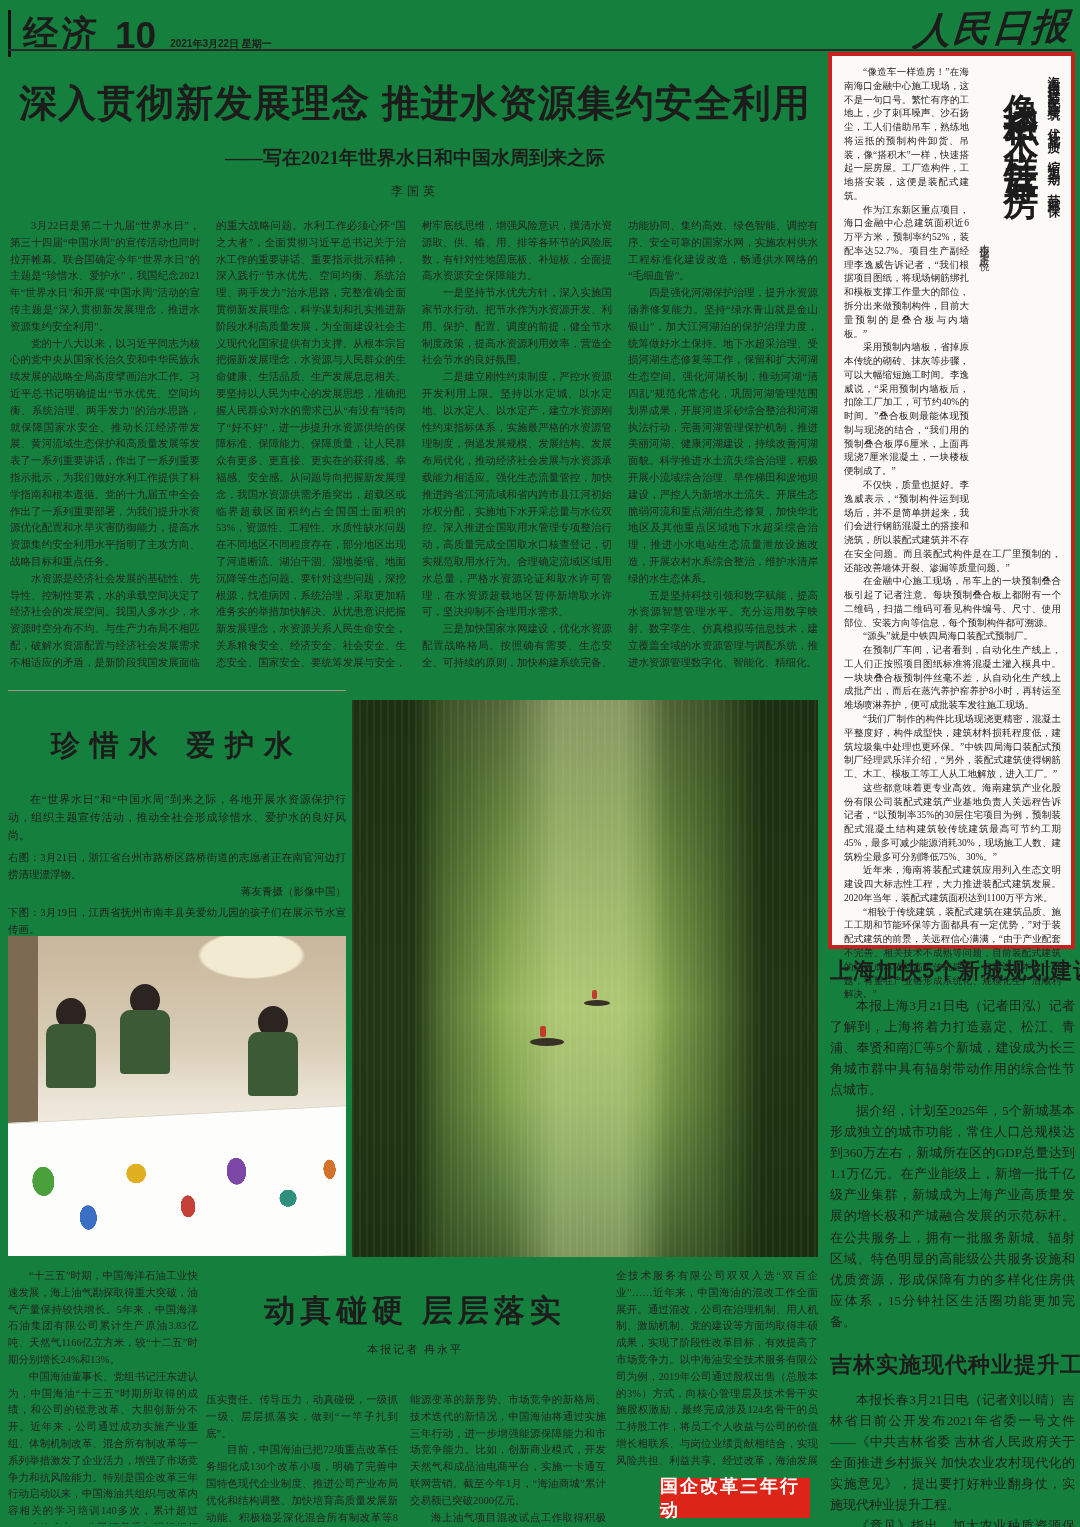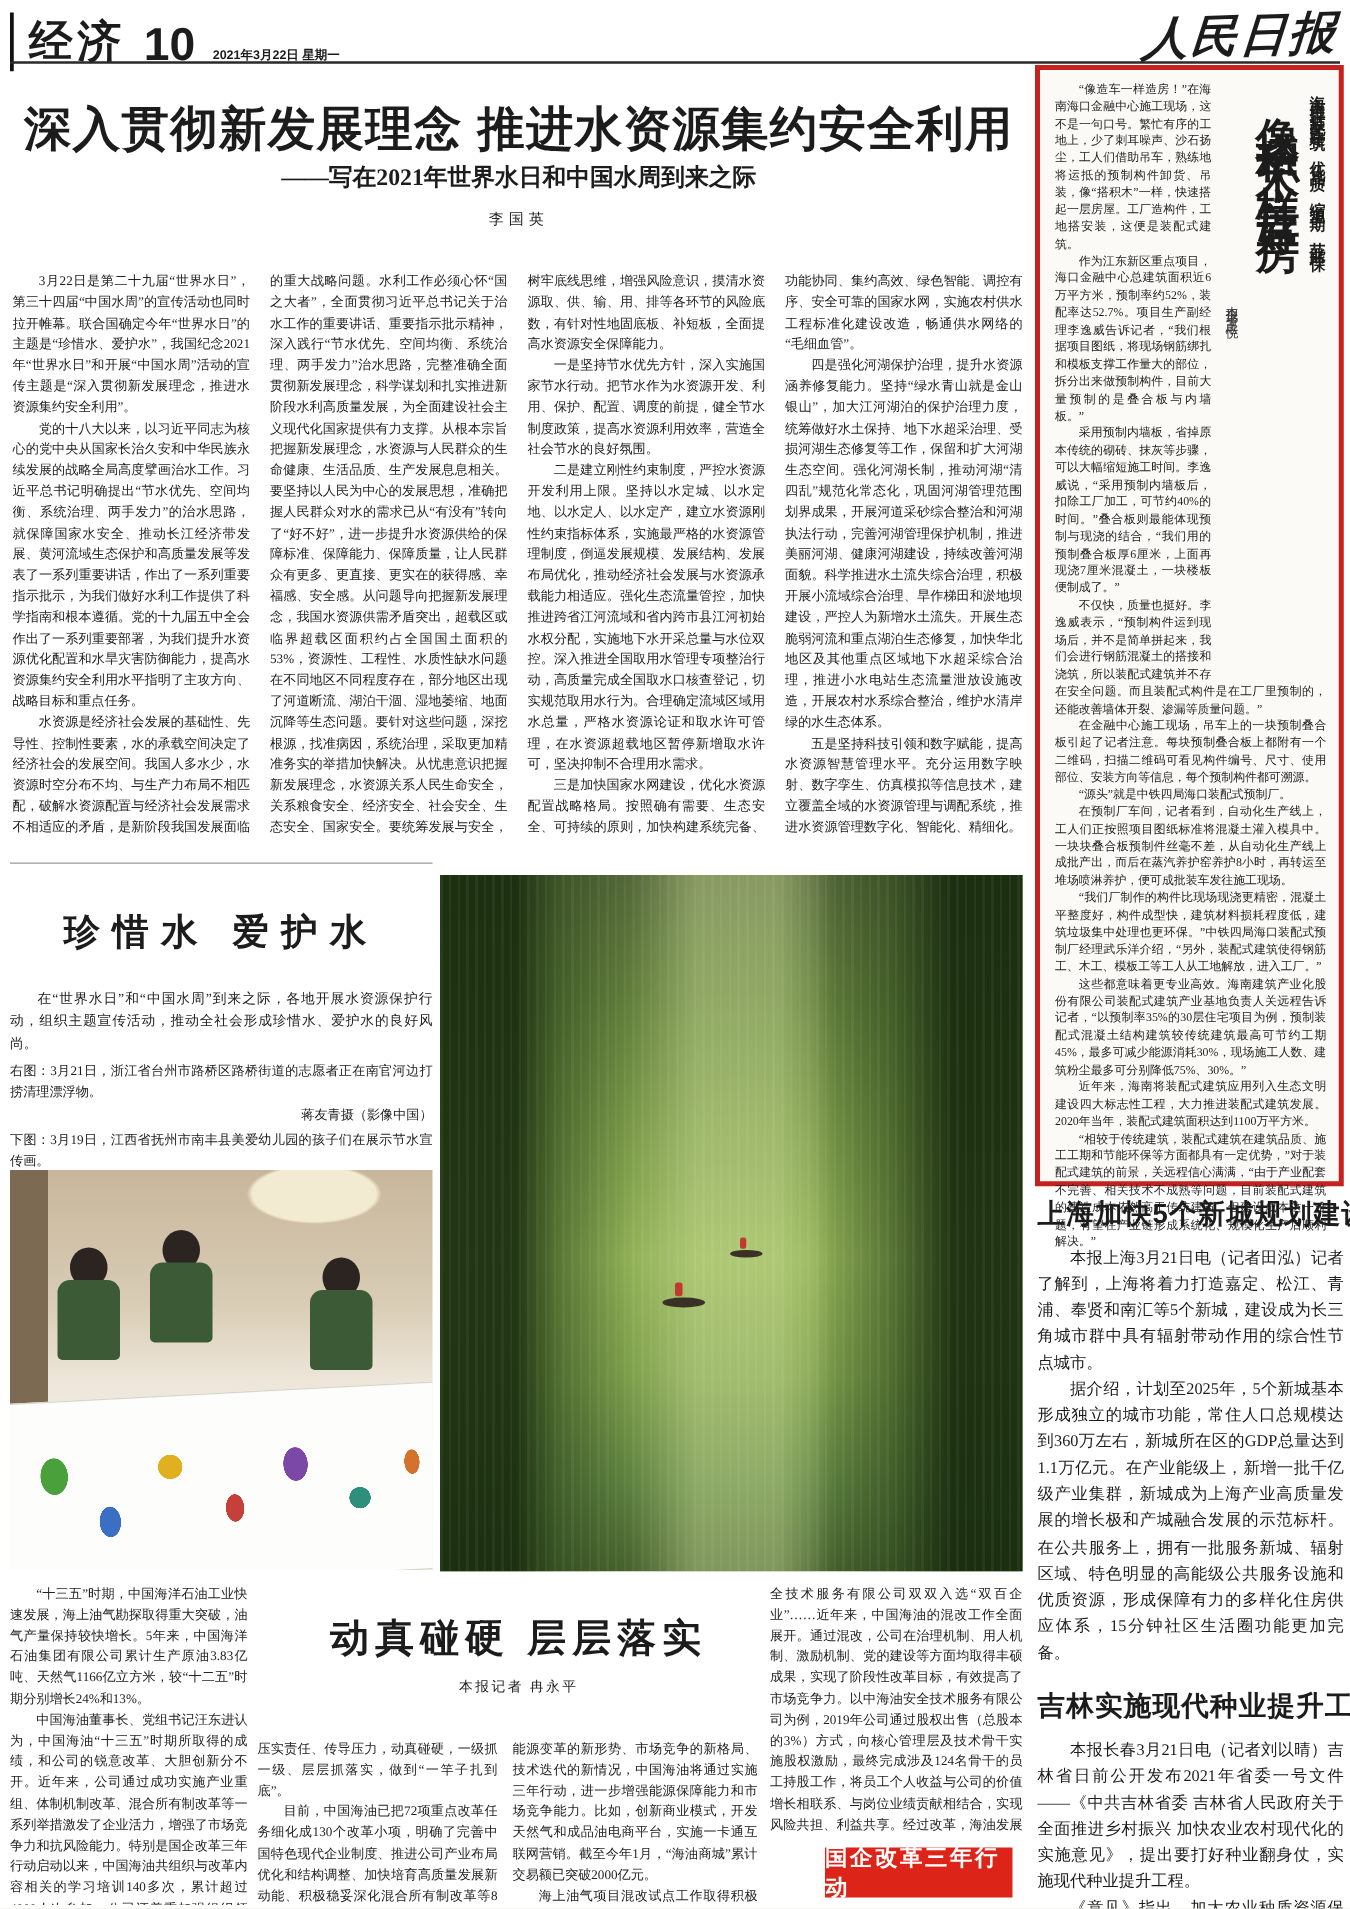--- a/index.html
+++ b/index.html
@@ -1,37 +1,37 @@
 <!DOCTYPE html>
 <html lang="zh"><head>
 <meta charset="utf-8">
 <style>
   *{margin:0;padding:0;box-sizing:border-box}
   html,body{background:#e8e6e0}
-  .page{position:relative;width:1080px;height:1527px;margin:0 auto;background:#ffffff;
+  .page{position:relative;width:1080px;height:1527px;margin:0 auto;background:#15803d;
         color:#1c1c1c;font-family:"Liberation Serif","DejaVu Serif",serif;overflow:hidden}
   .abs{position:absolute}
   .sans{font-family:"Liberation Sans","DejaVu Sans",sans-serif}
   .just{text-align:justify;text-justify:inter-ideograph}
   .coltext{font-size:10.5px;line-height:1.6;color:#222}
   .coltext p{text-indent:2em;margin:0}
   .cont p:first-child{text-indent:0}
 
   
   .hdr-left{left:8px;top:10px;border-left:3px solid #111;padding-left:12px;display:flex;align-items:flex-end;gap:14px}
   .hdr-section{font-weight:900;font-size:35px;letter-spacing:4px}
   .hdr-pageno{font-weight:700;font-size:37px}
   .hdr-date{font-size:10px;font-weight:700;padding-bottom:6px}
   .masthead{right:10px;top:4px;font-size:37px;font-weight:900;font-style:italic;transform:skew(-6deg) rotate(-2deg);letter-spacing:2px}
   .hdr-rule{left:8px;top:49px;width:1064px;height:2px;background:#2a2a2a}
 
   
   .m-head{left:10px;top:78px;width:810px;text-align:center}
   .m-title{font-weight:900;font-size:38px;letter-spacing:1px;white-space:nowrap}
-  .m-sub{margin-top:0;font-weight:700;font-size:19px}
+  .m-sub{margin-top:16px;font-weight:700;font-size:19px}
   .m-author{margin-top:12px;font-size:12px;letter-spacing:4px}
   .m-body{left:10px;top:218px;width:808px;height:459px;columns:4;column-gap:16px;column-fill:auto;overflow:hidden}
 
   .sep-left{left:8px;top:690px;width:338px;height:1px;background:#9a9a92}
 
   
   .wf{left:8px;top:704px;width:338px}
   .wf-title{text-align:center;font-weight:900;font-size:29px;letter-spacing:10px;margin-top:22px}
   .wf-intro{margin-top:24px;font-size:11px;line-height:1.65}
   .wf-intro p{text-indent:2em}

